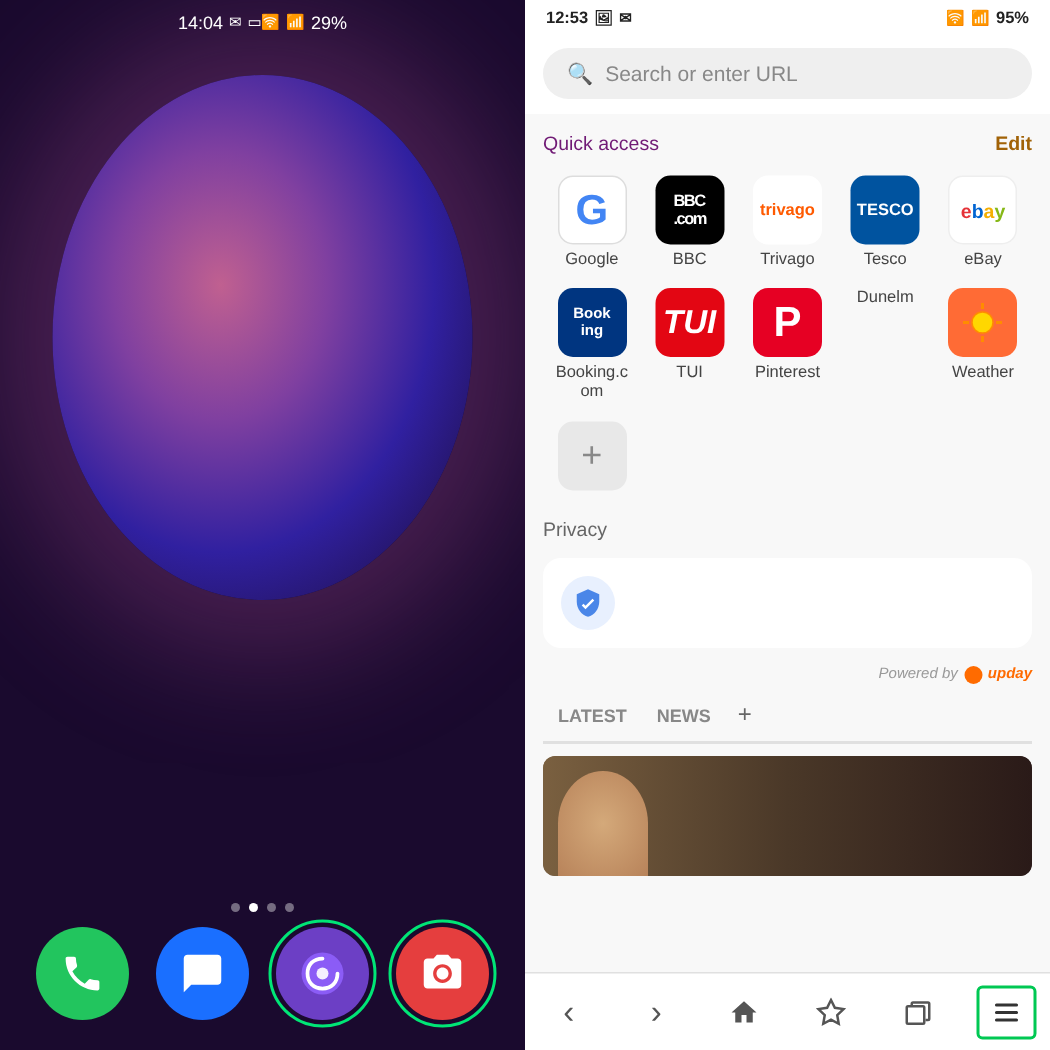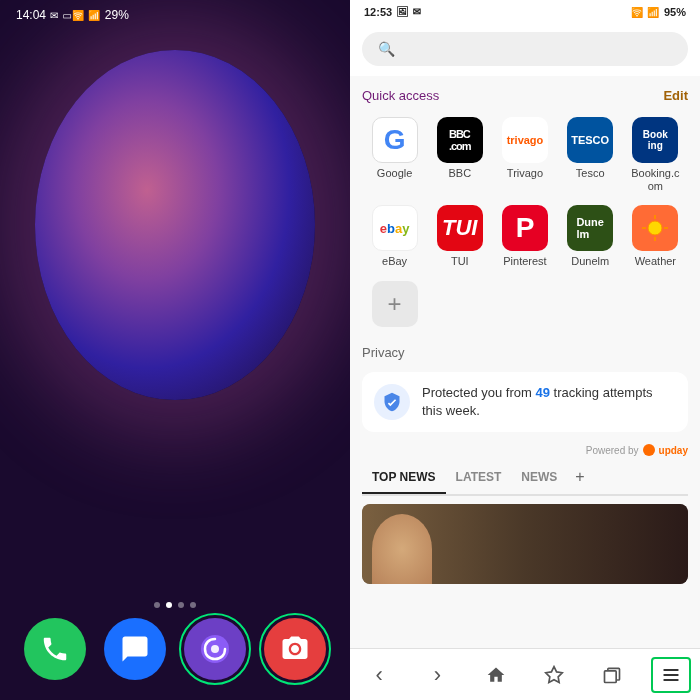--- a/index.html
+++ b/index.html
@@ -32,21 +32,21 @@
       height: 350px;
       border-radius: 50%;
       background: radial-gradient(ellipse at 40% 40%, #c06090 0%, #8040a0 30%, #3020a0 60%, #1a0a2e 100%);
       box-shadow: 0 0 80px 40px rgba(180,80,160,0.3);
     }
 
     .left-status-bar {
       position: relative;
       z-index: 10;
       display: flex;
-      justify-content: flex-start;
+      justify-content: center;
       align-items: center;
       padding: 8px 16px;
       color: #fff;
       font-size: 12px;
       font-weight: 500;
     }
 
     .left-status-left { display: flex; align-items: center; gap: 4px; }
 
     .left-dock {
@@ -258,25 +258,26 @@
     }
 
     .privacy-text .highlight {
       color: #1a73e8;
       font-weight: 600;
     }
 
     .upday-banner {
       display: flex;
       justify-content: flex-end;
-      align-items: flex-end;
+      align-items: center;
       gap: 4px;
       padding: 4px 0;
       font-size: 10px;
       color: #999;
+      font-style: italic;
     }
 
     .news-tabs {
       display: flex;
       align-items: center;
       gap: 0;
       border-bottom: 2px solid #e0e0e0;
       background: #f8f8f8;
     }
 
@@ -425,20 +426,21 @@
     <div class="right-status-right">
       <span style="font-size:10px;">🛜</span>
       <span style="font-size:10px;">📶</span>
       <span>95%</span>
     </div>
   </div>
 
   <div class="search-bar-container">
     <div class="search-bar">
       <span style="color:#999; font-size:14px;">🔍</span>
+      <span class="search-bar-text">Search or enter URL</span>
     </div>
   </div>
 
   <div class="browser-content">
 
     <div class="quick-access-header">
       <span class="quick-access-title">Quick access</span>
       <span class="edit-btn">Edit</span>
     </div>
 
@@ -467,51 +469,48 @@
       </div>
 
       <div class="icon-item">
         <div class="app-icon tesco">
           <span style="color:#fff; font-size:11px; font-weight:800;">TESCO</span>
         </div>
         <span class="app-label">Tesco</span>
       </div>
 
       <div class="icon-item">
+        <div class="app-icon ebay">
+          <span style="font-size:13px; font-weight:800;"><span style="color:#e53238;">e</span><span style="color:#0064d2;">b</span><span style="color:#f5af02;">a</span><span style="color:#86b817;">y</span></span>
+        </div>
+        <span class="app-label">eBay</span>
+      </div>
+
+      <div class="icon-item">
         <div class="app-icon booking">
           <span style="color:#fff; font-size:10px; font-weight:800; text-align:center; line-height:1.1;">Book<br>ing</span>
         </div>
         <span class="app-label">Booking.c<br>om</span>
       </div>
 
       <div class="icon-item">
-        <div class="app-icon ebay">
-          <span style="font-size:13px; font-weight:800;"><span style="color:#e53238;">e</span><span style="color:#0064d2;">b</span><span style="color:#f5af02;">a</span><span style="color:#86b817;">y</span></span>
-        </div>
-        <span class="app-label">eBay</span>
-      </div>
-
-      <div class="icon-item">
         <div class="app-icon tui">
           <span style="color:#fff; font-size:22px; font-weight:900; font-style:italic;">TUI</span>
         </div>
         <span class="app-label">TUI</span>
       </div>
 
       <div class="icon-item">
         <div class="app-icon pinterest">
           <span style="color:#fff; font-size:28px; font-weight:900;">P</span>
         </div>
         <span class="app-label">Pinterest</span>
       </div>
 
       <div class="icon-item">
-        <div class="app-icon dunelm">
-          <span style="color:#fff; font-size:11px; font-weight:800;">Dune<br>lm</span>
-        </div>
         <span class="app-label">Dunelm</span>
       </div>
 
       <div class="icon-item">
         <div class="app-icon weather">
           <svg width="30" height="30" viewBox="0 0 30 30">
             <circle cx="15" cy="15" r="7" fill="#ffd700" stroke="#ff8c00" stroke-width="1"></circle>
             <line x1="15" y1="2" x2="15" y2="6" stroke="#ff8c00" stroke-width="2"></line>
             <line x1="15" y1="24" x2="15" y2="28" stroke="#ff8c00" stroke-width="2"></line>
             <line x1="2" y1="15" x2="6" y2="15" stroke="#ff8c00" stroke-width="2"></line>
@@ -532,33 +531,29 @@
 
     <div class="privacy-section-label">Privacy</div>
 
     <div class="privacy-section">
       <div class="shield-icon-wrap">
         <svg width="20" height="20" viewBox="0 0 24 24" fill="#4a86e8">
           <path d="M12 1L3 5v6c0 5.55 3.84 10.74 9 12 5.16-1.26 9-6.45 9-12V5l-9-4z"></path>
           <path d="M10 17l-3-3 1.4-1.4L10 14.2l5.6-5.6L17 10l-7 7z" fill="white"></path>
         </svg>
       </div>
-      <div class="privacy-text">
-        <span>Protected you from </span><span class="highlight">49</span><span> tracking attempts this week.</span>
-      </div>
     </div>
 
     <div class="upday-banner">
       <span>Powered by</span>
       <span style="width:12px; height:12px; border-radius:50%; background:#ff6b00; display:inline-block;"></span>
       <span style="font-weight:700; color:#ff6b00;">upday</span>
     </div>
 
     <div class="news-tabs">
-      <div class="news-tab active">TOP NEWS</div>
       <div class="news-tab">LATEST</div>
       <div class="news-tab">NEWS</div>
       <div class="news-tab-add">+</div>
     </div>
 
     <div class="news-image-preview">
       <div style="position:absolute; inset:0; background: linear-gradient(to right, #7a6040, #4a3828 50%, #2a1a18); border-radius:8px;"></div>
       <div class="news-face"></div>
     </div>
 

